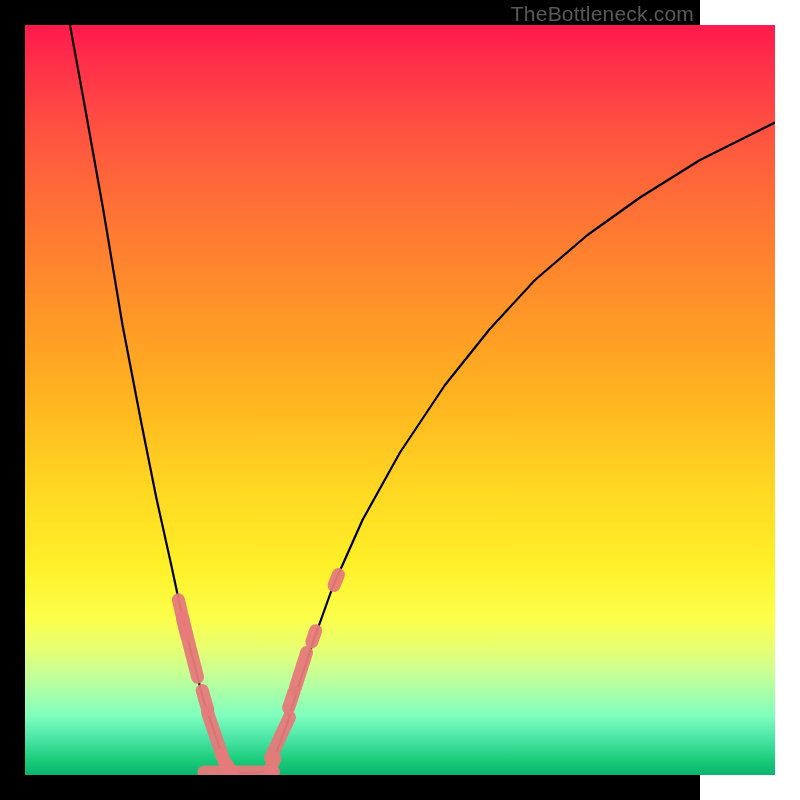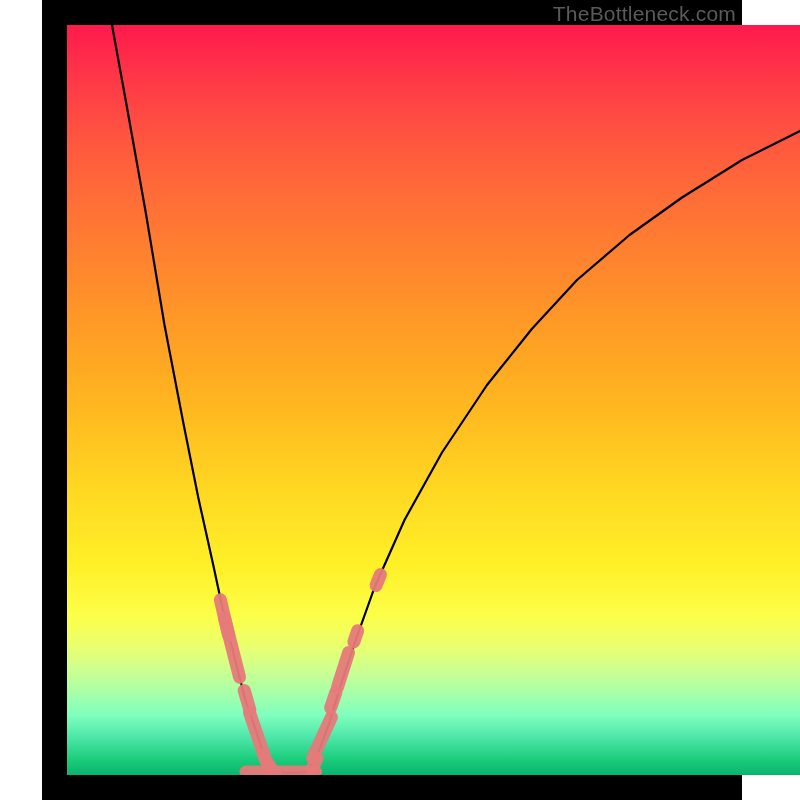--- a/index.html
+++ b/index.html
@@ -2,21 +2,20 @@
 <html><head>
 <meta charset="utf-8">
 <style>
   * { margin: 0; padding: 0; box-sizing: border-box; }
   html, body { width: 800px; height: 800px; overflow: hidden; }
   .container {
     width: 700px;
     height: 800px;
     background: #000;
     position: relative;
-    margin-left: 42px;
   }
   .plot-area {
     position: absolute;
     left: 25px;
     top: 25px;
     width: 750px;
     height: 750px;
     background: linear-gradient(to bottom,
       #ff1a4d 0%,
       #ff3b47 8%,

